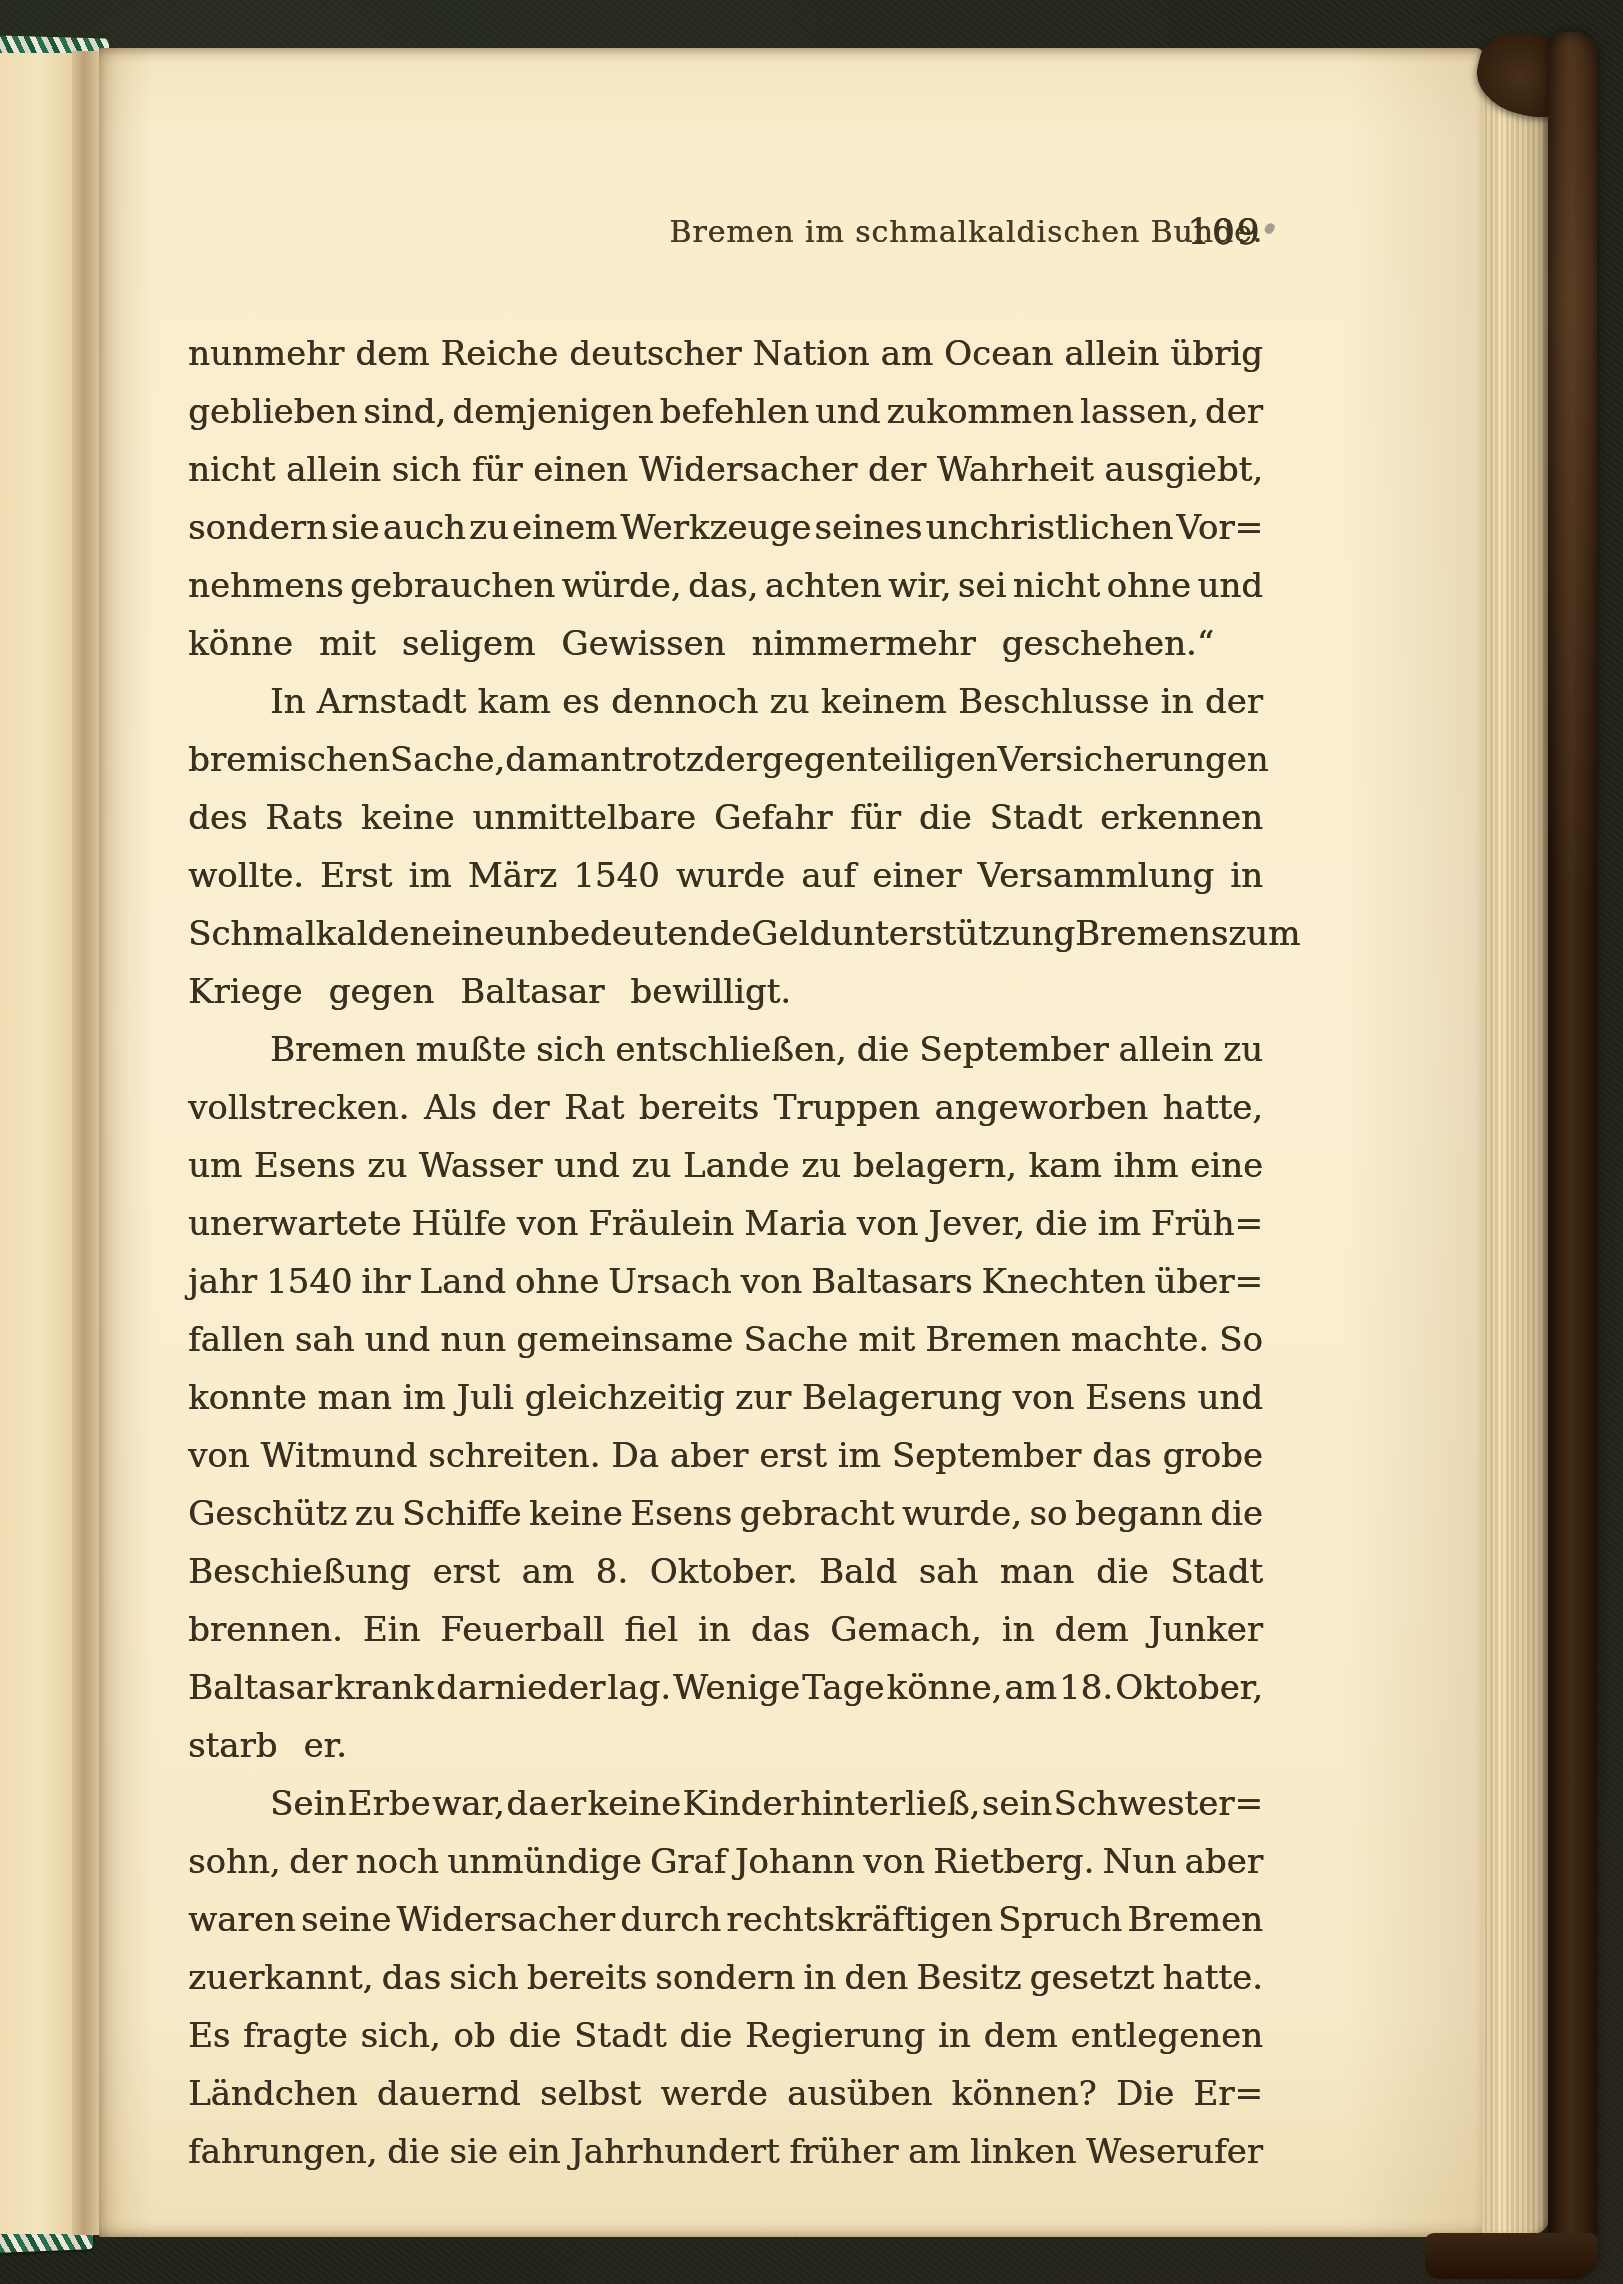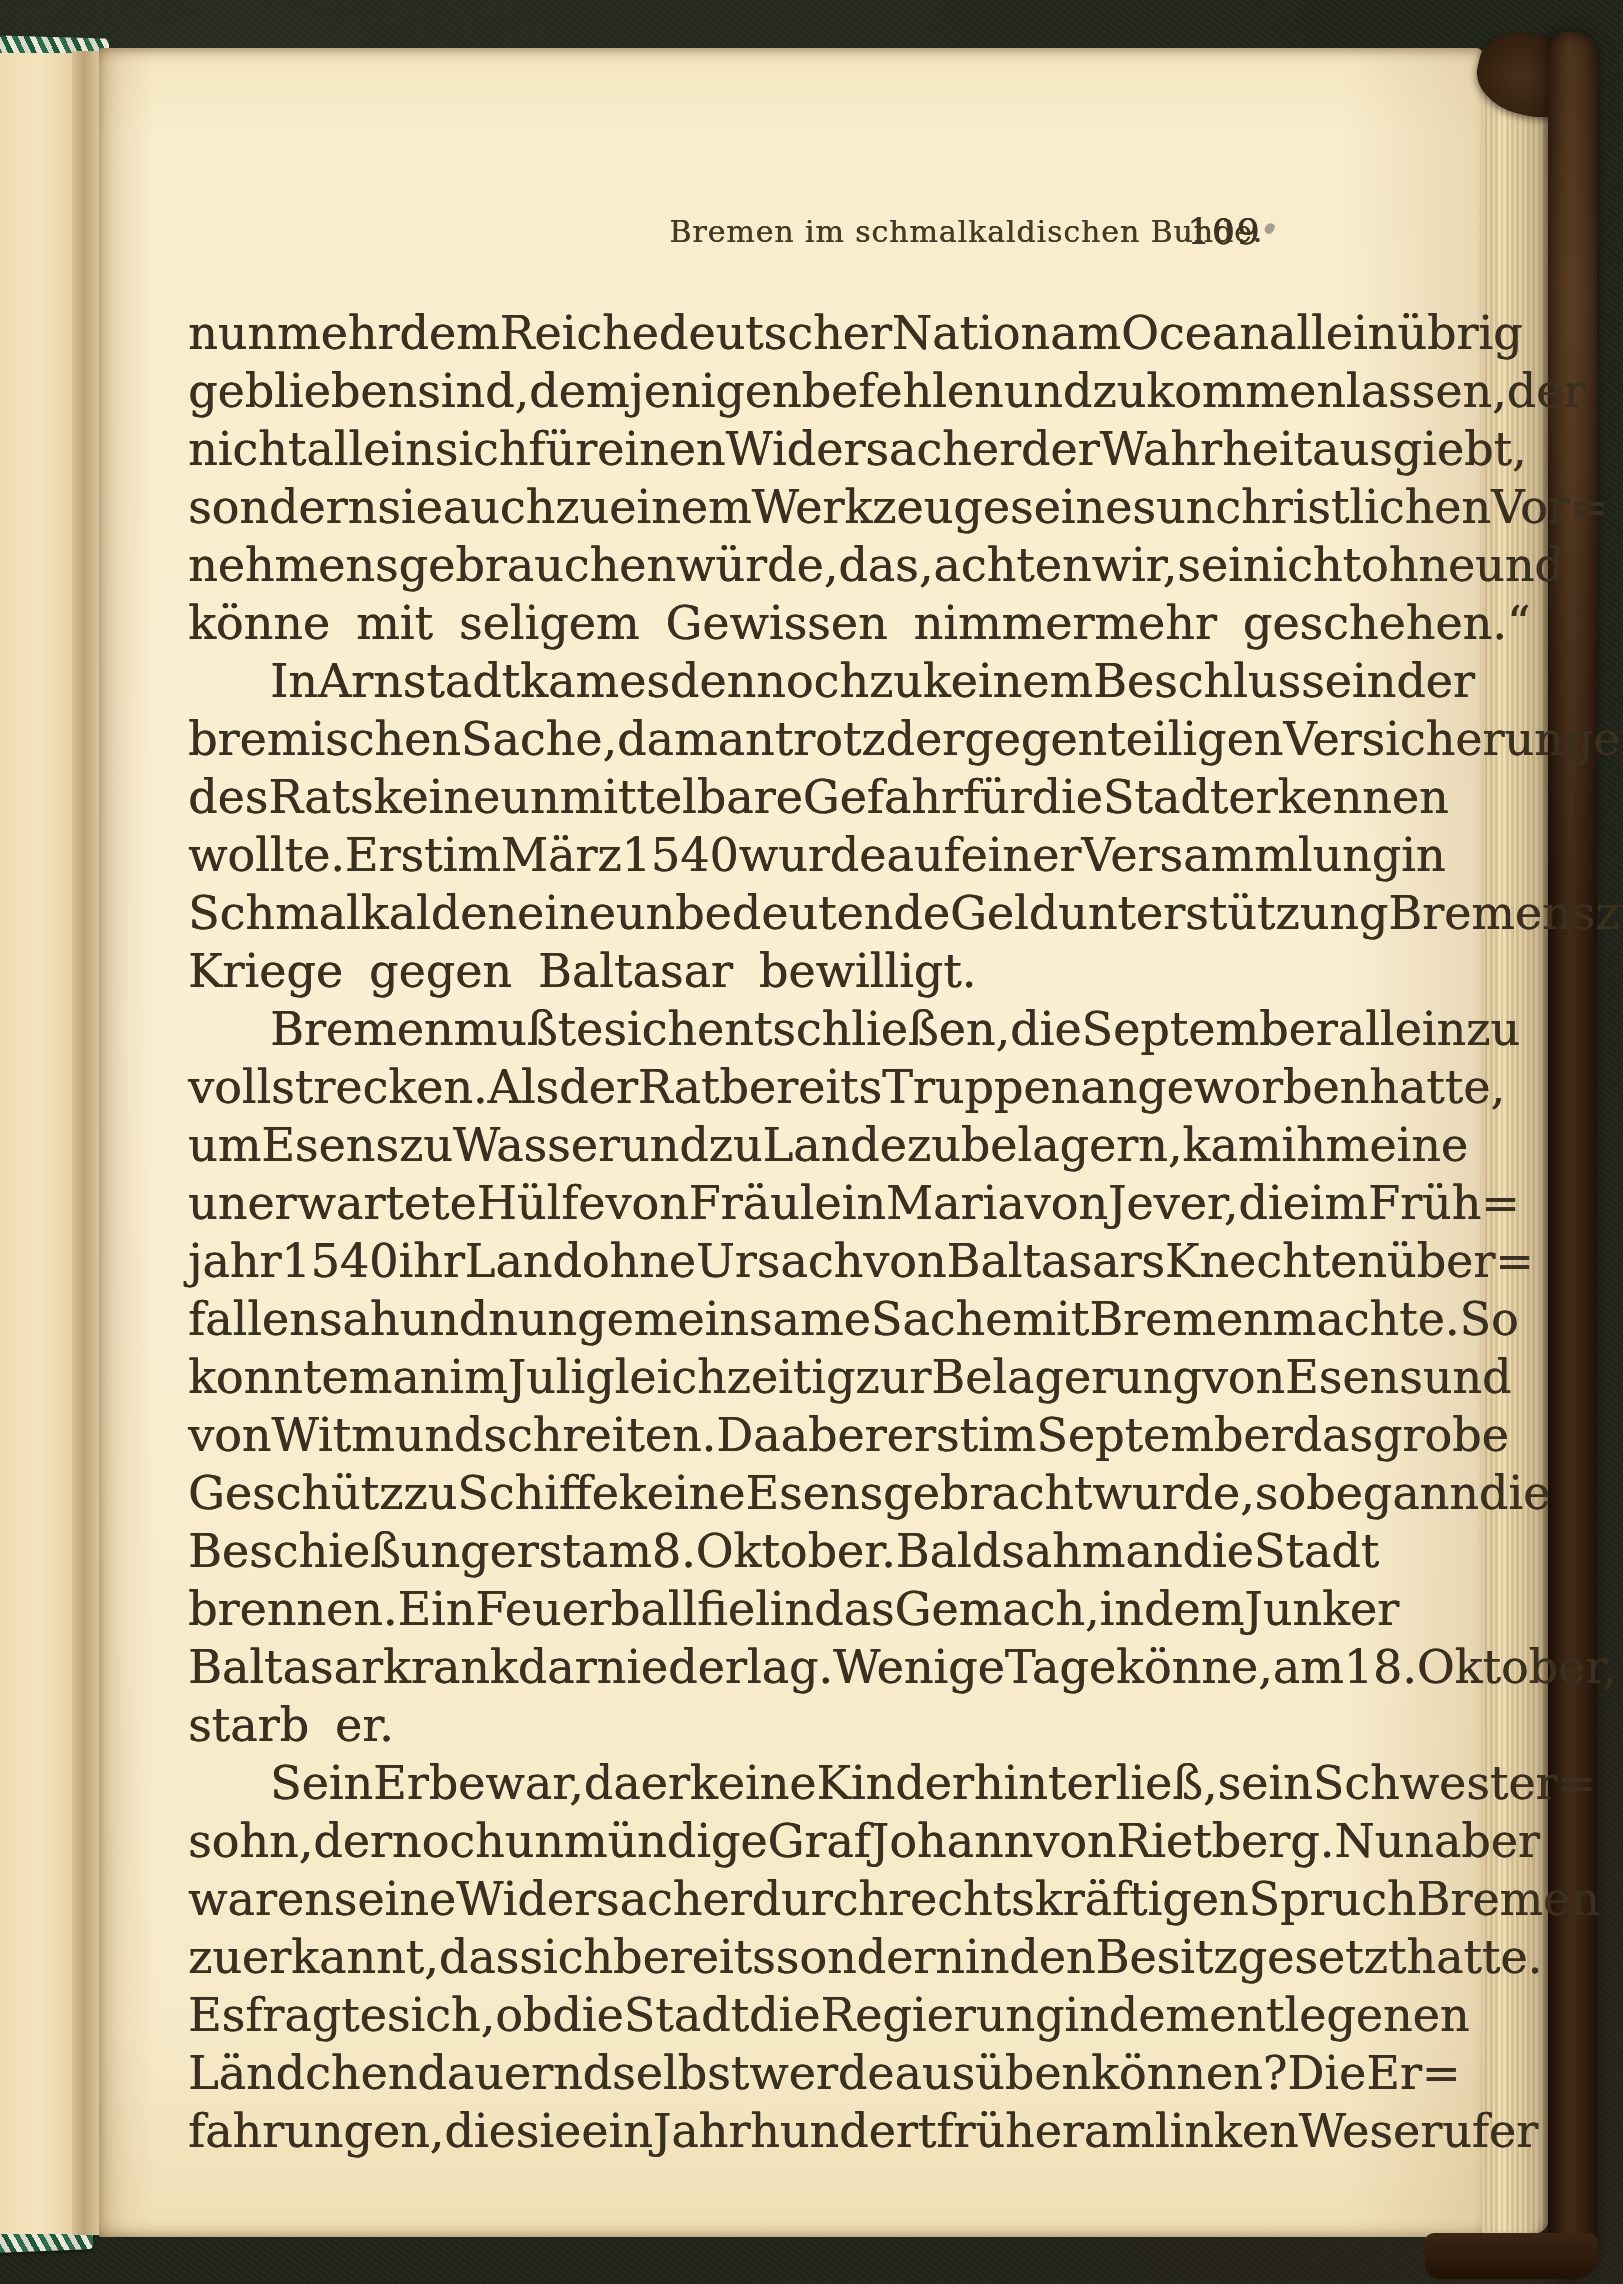--- a/index.html
+++ b/index.html
@@ -126,22 +126,22 @@
     position: absolute;
     right: -13px; top: 13px;
     width: 8.8px; height: 11.4px;
     background: rgba(95,95,88,.55);
     border-radius: 62% 38% 55% 45%;
     transform: rotate(22deg);
   }
 
   .page-text {
     position: absolute;
-    left: 188px; top: 304px; width: 1075px;
-    font-size: 46px;
+    left: 188px; top: 324px; width: 1075px;
+    font-size: 34px;
     color: #3a3020;
   }
   .line {
     display: flex;
     justify-content: space-between;
     align-items: baseline;
     height: 58px;
     line-height: 58px;
     white-space: nowrap;
   }

